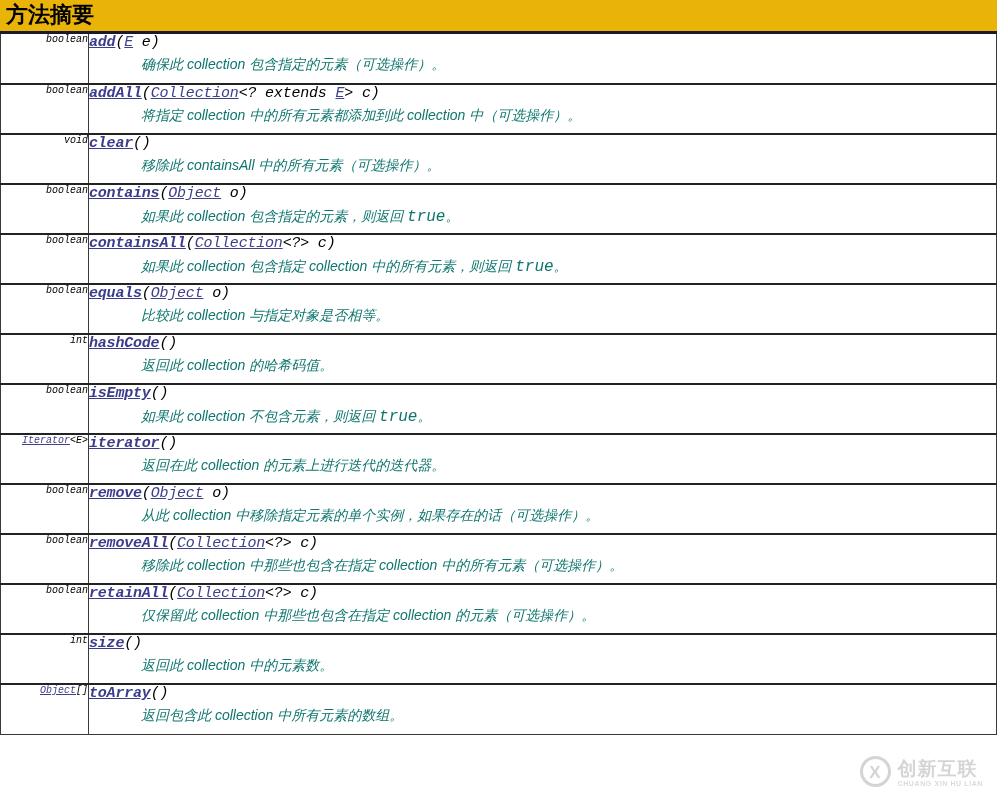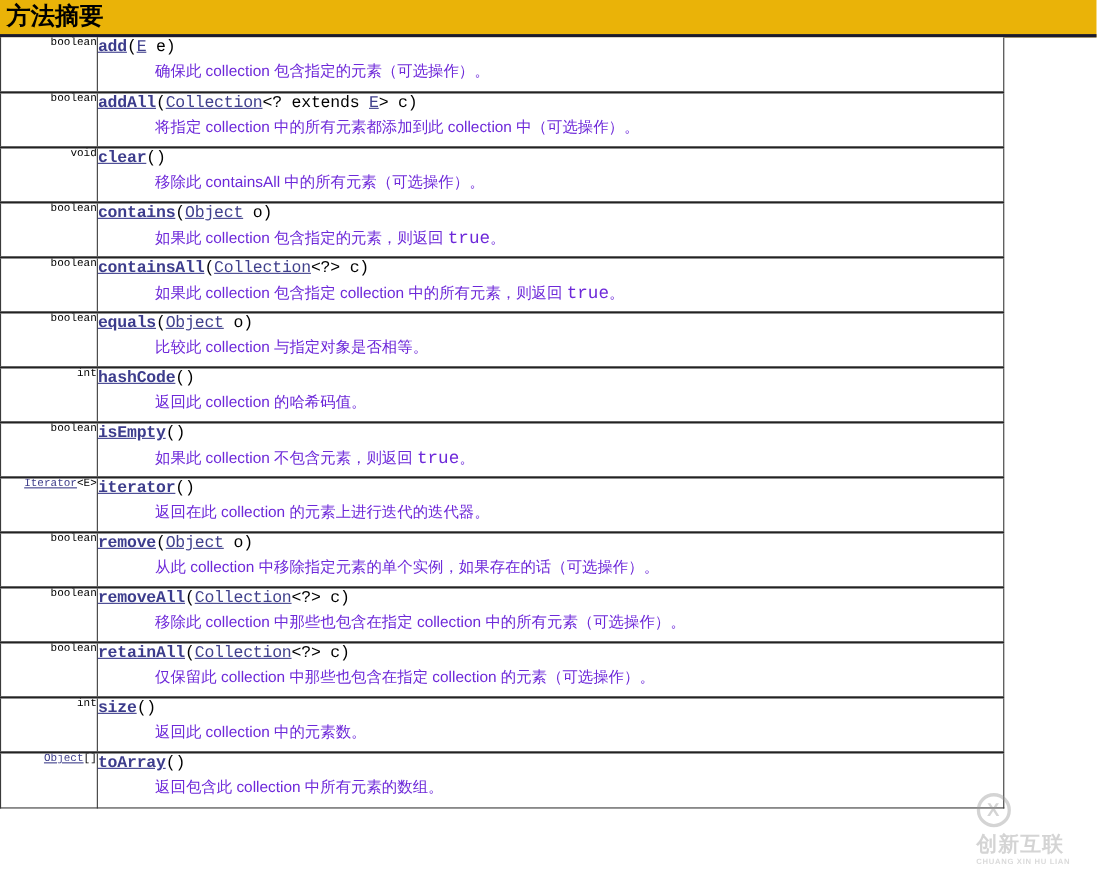--- a/index.html
+++ b/index.html
@@ -30,23 +30,24 @@
     font-weight: bold;
     color: #000000;
     letter-spacing: 0px;
     line-height: 1;
     padding-bottom: 2px;
   }
 
   
   table.method-summary {
     border-collapse: collapse;
-    width: 913px;
+    width: 997px;
     table-layout: fixed;
     border-top: none;
+    font-style: italic;
   }
   table.method-summary td {
     border: 1px solid #3a3a3a;
     border-top: 2px solid #222222;
     vertical-align: top;
     padding: 0;
     background: #ffffff;
   }
   table.method-summary tr:first-child td {
     border-top: none;
@@ -76,21 +77,21 @@
     color: #000000;
     line-height: 1.25;
     white-space: nowrap;
     letter-spacing: -0.2px;
   }
   .desc-line {
     margin-top: 3px;
     margin-left: 52px;
     font-family: "Liberation Sans", sans-serif;
     font-size: 14px;
-    color: #6d28d9;
+    color: #0f766e;
     line-height: 1.25;
     white-space: nowrap;
   }
   .desc-line .mono {
     font-family: "Liberation Mono", "DejaVu Sans Mono", monospace;
     font-size: 16px;
   }
 
   a.jd-link {
     color: #40408c;
@@ -102,29 +103,28 @@
     text-decoration: underline;
   }
   .plain {
     color: #000000;
     text-decoration: none;
   }
 
   
   .watermark {
     position: absolute;
-    right: 24px;
+    right: 14px;
     bottom: 6px;
     display: flex;
-    align-items: flex-start;
+    align-items: flex-end;
     gap: 7px;
     opacity: 0.42;
     pointer-events: none;
     user-select: none;
-    flex-direction: column;
   }
   .watermark .wm-mark {
     width: 31px;
     height: 31px;
     border-radius: 50%;
     border: 3.5px solid #9b9b9b;
     position: relative;
     box-sizing: border-box;
   }
   .watermark .wm-mark::after {

